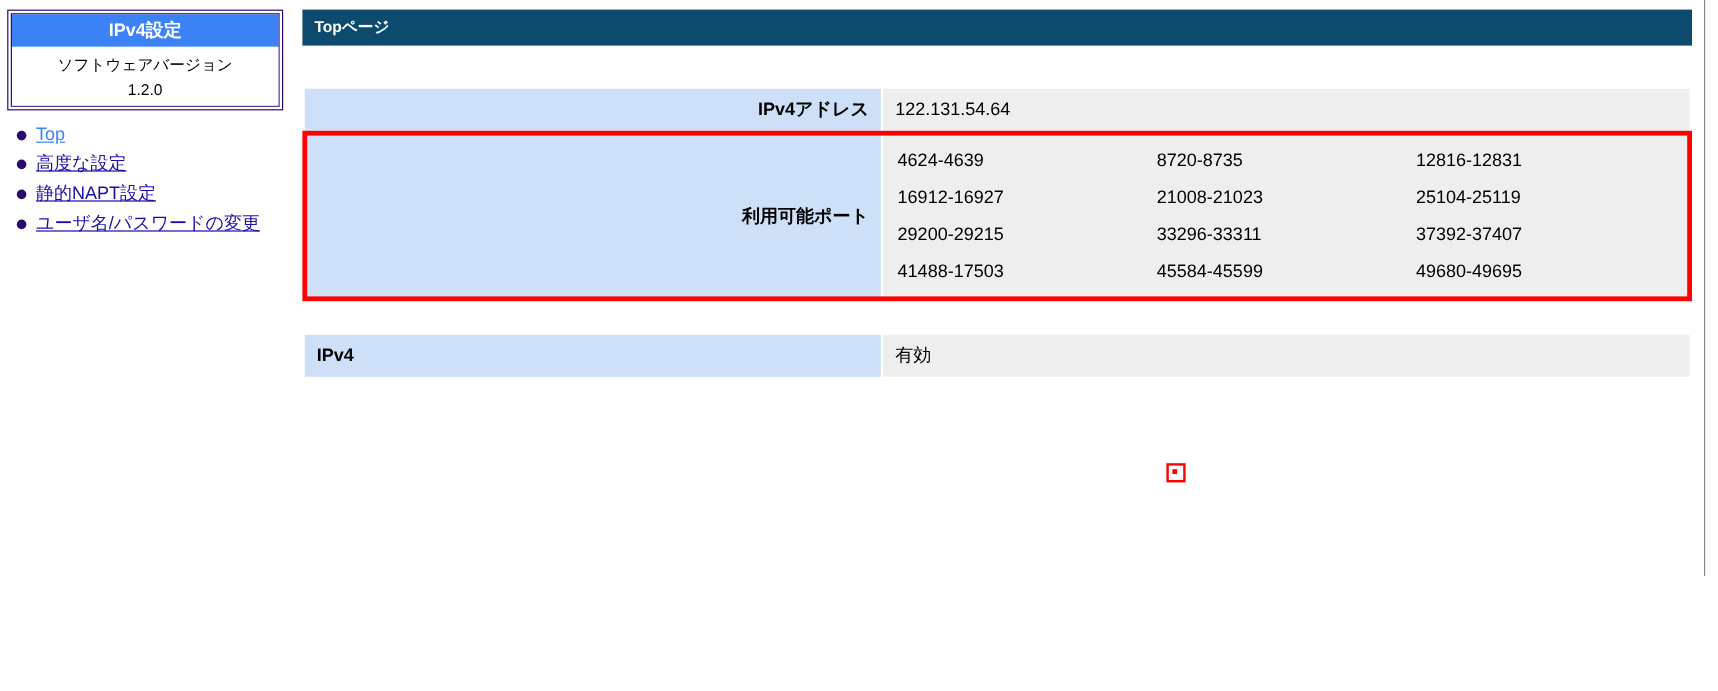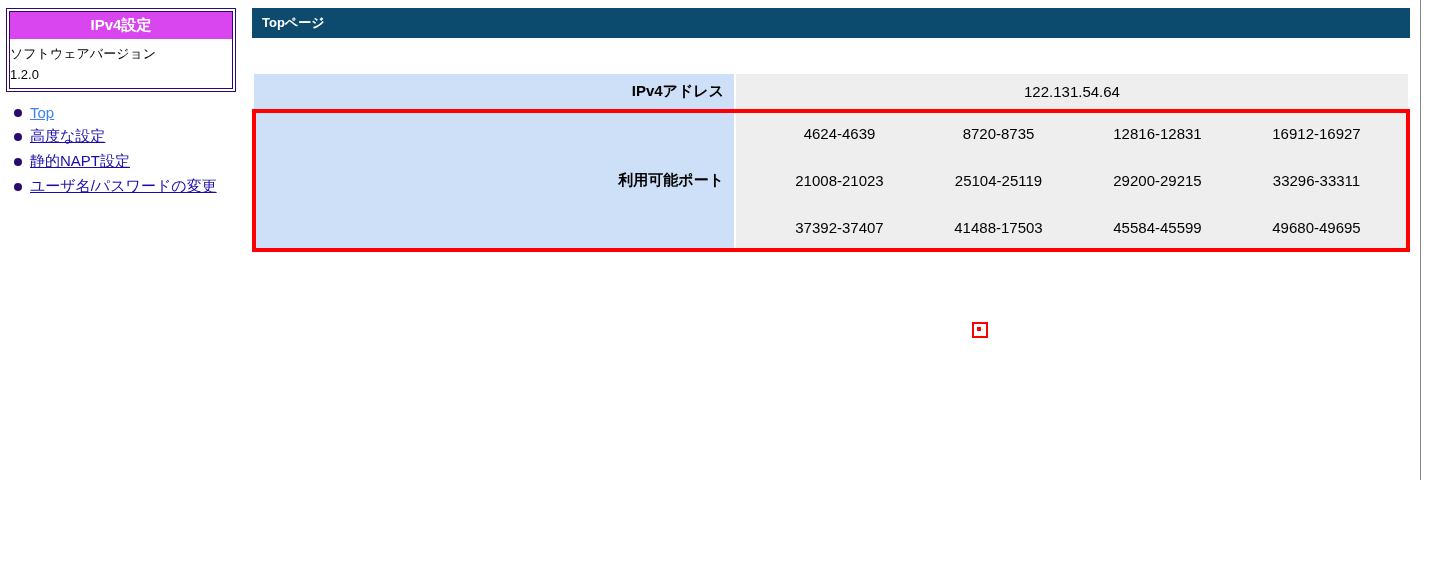--- a/index.html
+++ b/index.html
@@ -1,36 +1,36 @@
 <!DOCTYPE html>
 <html><head>
 <meta charset="utf-8">
 <style>
   html,body{margin:0;padding:0;font-family:"Hiragino Kaku Gothic Pro","Meiryo",sans-serif;font-size:15px;color:#000;background:#fff;}
   .page{display:flex;width:1420px;border-right:1px solid #888;min-height:480px;}
   
   .sidebar{width:240px;flex:0 0 240px;padding:8px 4px 8px 6px;box-sizing:border-box;}
   .sidebox{border:1px solid #2b0a70;padding:2px;}
   .sidebox-inner{border:1px solid #2b0a70;}
-  .sidebox-title{background:#d946ef;color:#fff;font-weight:bold;text-align:center;padding:4px 16px;font-size:15px;}
-  .sidebox-body{background:#fff;text-align:left;font-size:13px;padding:6px 0;}
+  .sidebox-title{background:#3b82f6;color:#fff;font-weight:bold;text-align:center;padding:4px 16px;font-size:15px;}
+  .sidebox-body{background:#fff;text-align:center;font-size:13px;padding:6px 0;}
   .sidebox-body .ver{margin-top:4px;}
   ul.nav{list-style:none;margin:12px 0 0 8px;padding:0;}
   ul.nav li{display:flex;align-items:center;margin:6px 0;font-size:15px;}
   ul.nav li .bullet{width:8px;height:8px;border-radius:50%;background:#2b0a70;margin-right:8px;flex:0 0 8px;}
   ul.nav li a{color:#1a0dab;text-decoration:underline;cursor:pointer;}
   ul.nav li.visited a{color:#3b82f6;}
   
   .main{flex:1;padding:8px 10px 8px 12px;box-sizing:border-box;}
   .page-title{background:#0c4a6e;color:#fff;font-weight:bold;font-size:13px;padding:6px 10px;}
   table.info{width:100%;border-collapse:separate;border-spacing:2px;margin-top:34px;}
   table.info th{background:#cde0f7;text-align:right;font-weight:bold;padding:8px 10px;width:460px;font-size:15px;}
-  table.info td{background:#eee;padding:8px 10px;font-size:15px;text-align:center;}
+  table.info td{background:#eee;padding:8px 10px;font-size:15px;}
   .hl{outline:4px solid #f00;outline-offset:-2px;}
-  .ports{display:grid;grid-template-columns:repeat(4,1fr);row-gap:30px;padding:6px 2px;margin-left:12px;}
+  .ports{display:grid;grid-template-columns:repeat(3,1fr);row-gap:14px;padding:6px 2px;}
   .ports span{font-size:15px;}
   table.info2{width:100%;border-collapse:separate;border-spacing:2px;margin-top:26px;}
   table.info2 th{background:#cde0f7;text-align:left;font-weight:bold;padding:8px 10px;width:460px;font-size:15px;}
   table.info2 td{background:#eee;padding:8px 10px;font-size:15px;}
   .dot-mark{width:12px;height:12px;border:2px solid #f00;background:#fff;margin:70px auto 0 720px;position:relative;}
   .dot-mark::after{content:"";position:absolute;left:3px;top:3px;width:4px;height:4px;background:#f00;}
 </style>
 </head>
 <body>
 
@@ -90,17 +90,25 @@
             <span>37392-37407</span>
             <span>41488-17503</span>
             <span>45584-45599</span>
             <span>49680-49695</span>
           </div>
         </td>
       </tr>
     </tbody>
       </table>
 
+    <table class="info2">
+      <tbody>
+          <tr>
+        <th>IPv4</th>
+        <td>有効</td>
+      </tr>
+    </tbody>
+      </table>
 
     <div class="dot-mark"></div>
   </div>
 
 </div>
 
 </body></html>

